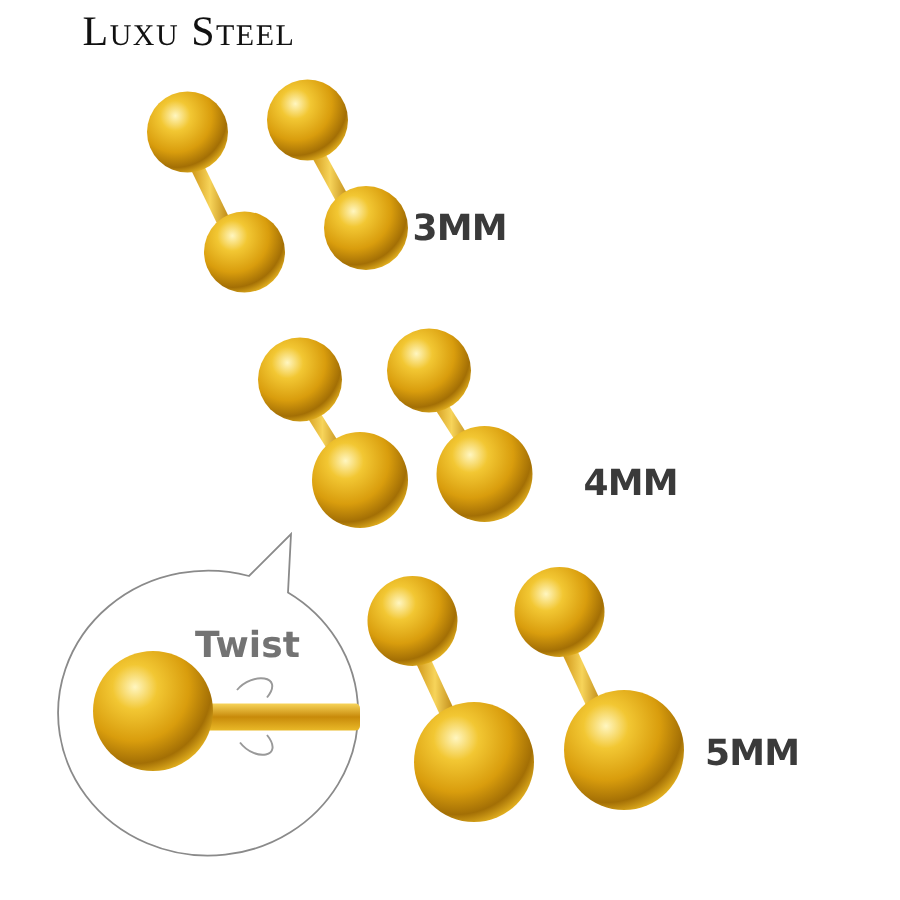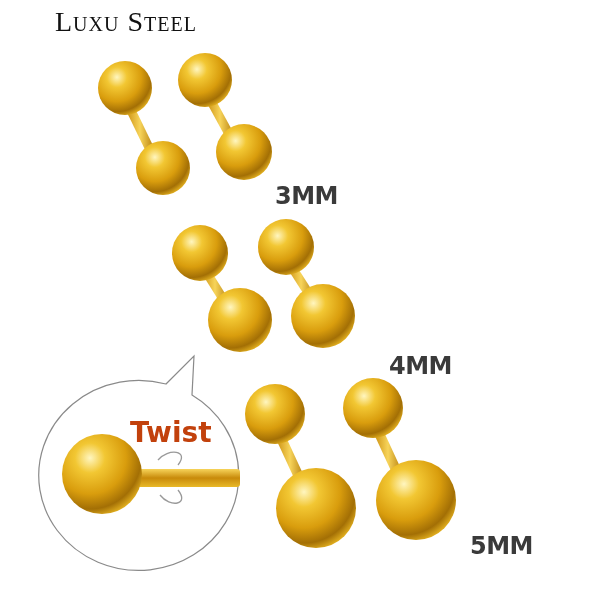--- a/index.html
+++ b/index.html
@@ -1,20 +1,20 @@
 <!DOCTYPE html>
 <html><head>
 <meta charset="utf-8">
 <style>
   html, body { margin:0; padding:0; background:#ffffff; }
   body { width:600px; height:600px; position:relative; overflow:hidden; font-family:"Liberation Sans", sans-serif; }
   .brand { position:absolute; left:12px; top:6px; font-family:"Liberation Serif", serif; color:#111; font-size:28px; letter-spacing:1px; font-variant:small-caps;margin-left:43px; }
-  .size-label { position:absolute; font-family:"DejaVu Sans", sans-serif; font-weight:bold; color:#3a3a3a; font-size:24px; letter-spacing:-0.5px;margin-top:44px; }
+  .size-label { position:absolute; font-family:"DejaVu Sans", sans-serif; font-weight:bold; color:#3a3a3a; font-size:24px; letter-spacing:-0.5px; }
   svg.scene { position:absolute; left:0; top:0; }
-  .twist { position:absolute; left:130px; top:416px; font-family:"DejaVu Sans", sans-serif; font-weight:bold; font-size:28px; color:#c2410c; }
+  .twist { position:absolute; left:130px; top:416px; font-family:"DejaVu Sans", sans-serif; font-weight:bold; font-size:24px; color:#737373; }
 </style>
 </head>
 <body>
 
 <div class="brand">
   <span>Luxu</span>
   <span>Steel</span>
 </div>
 
 <svg class="scene" width="600" height="600" viewBox="0 0 600 600">

